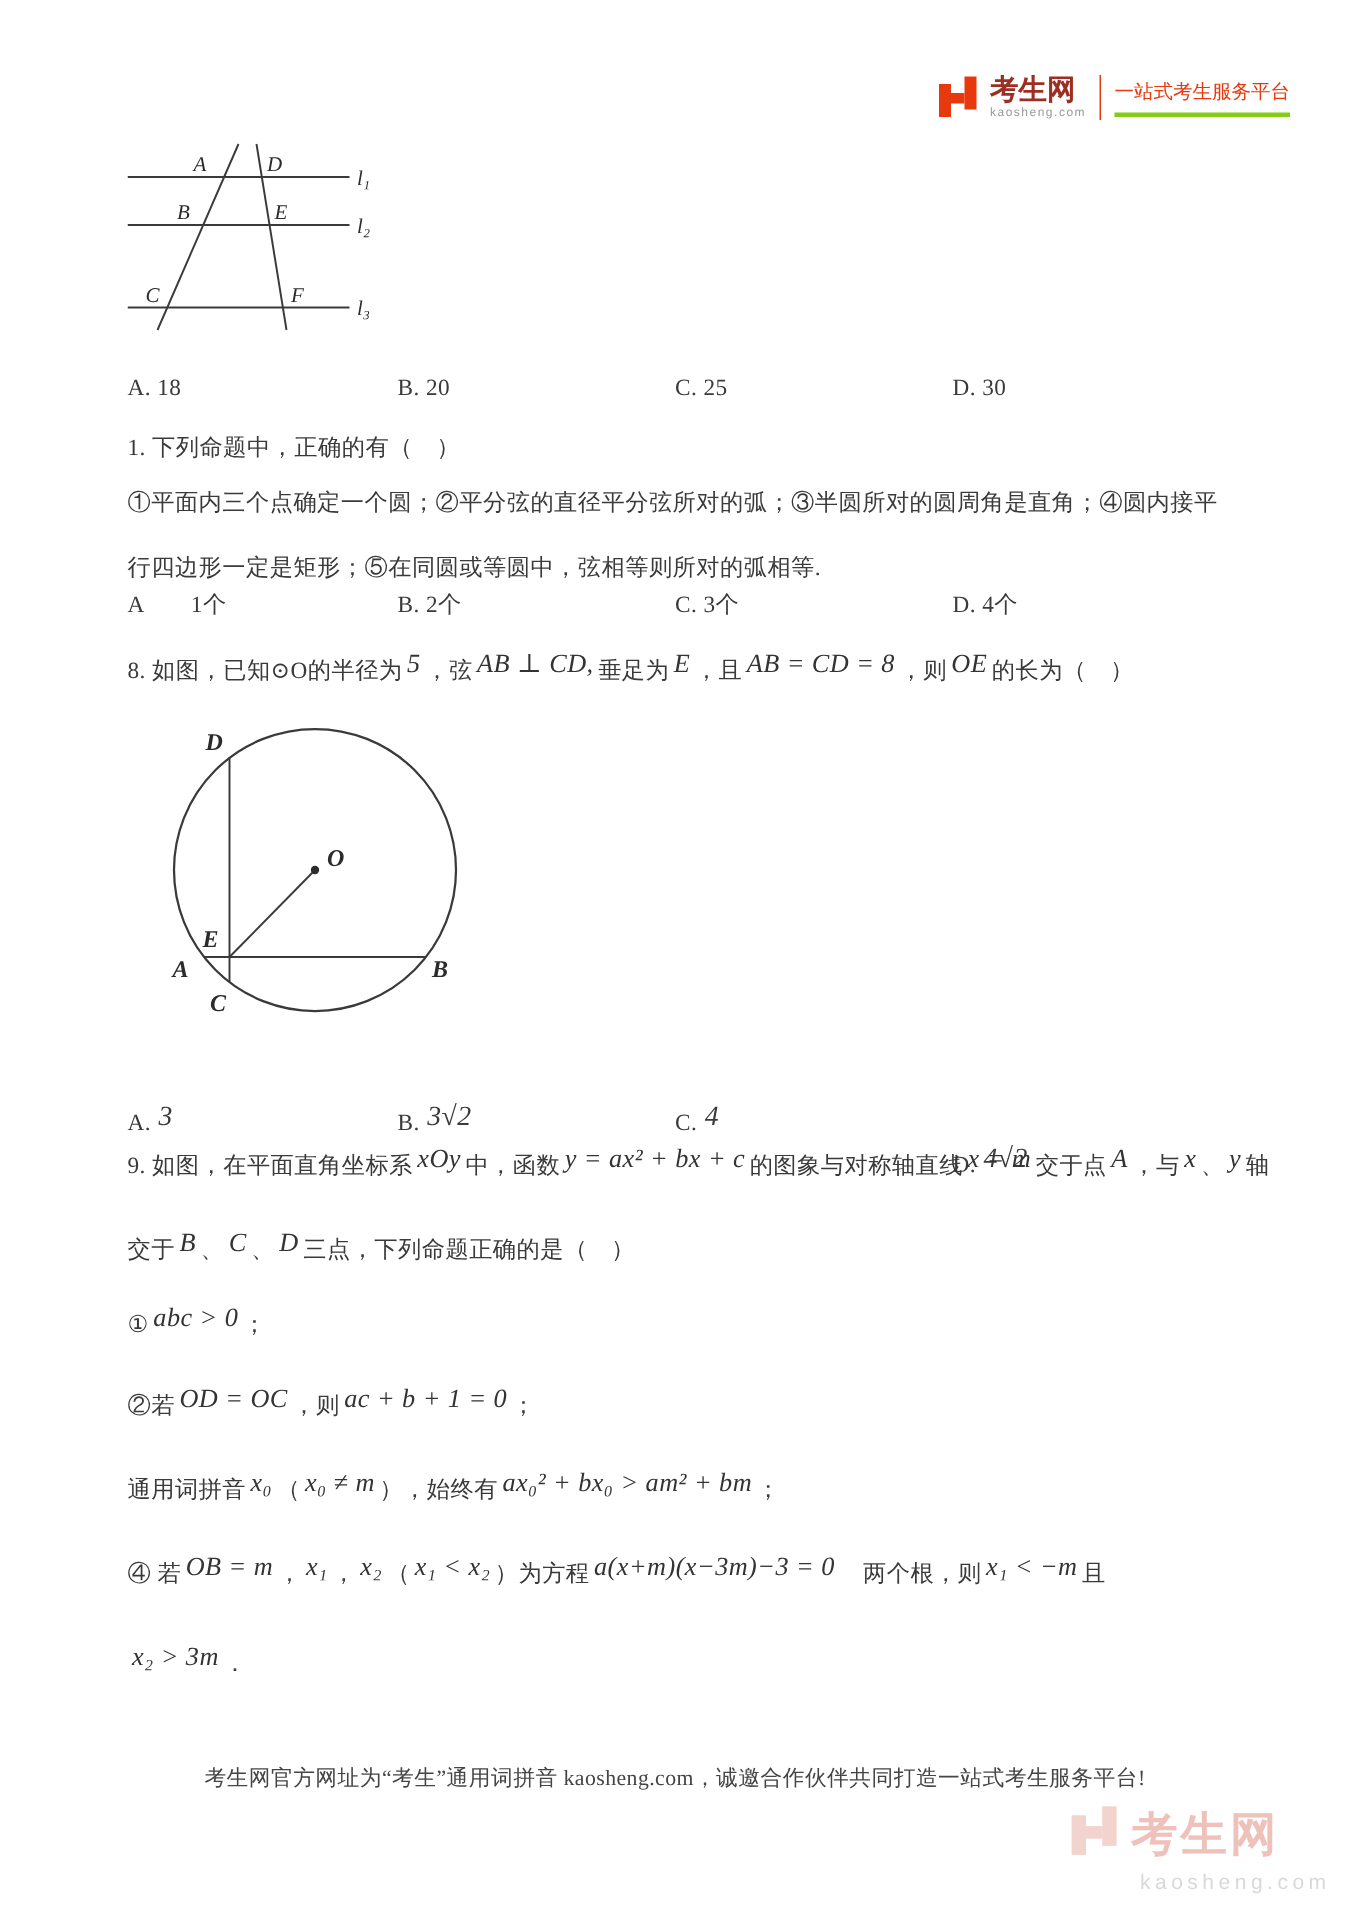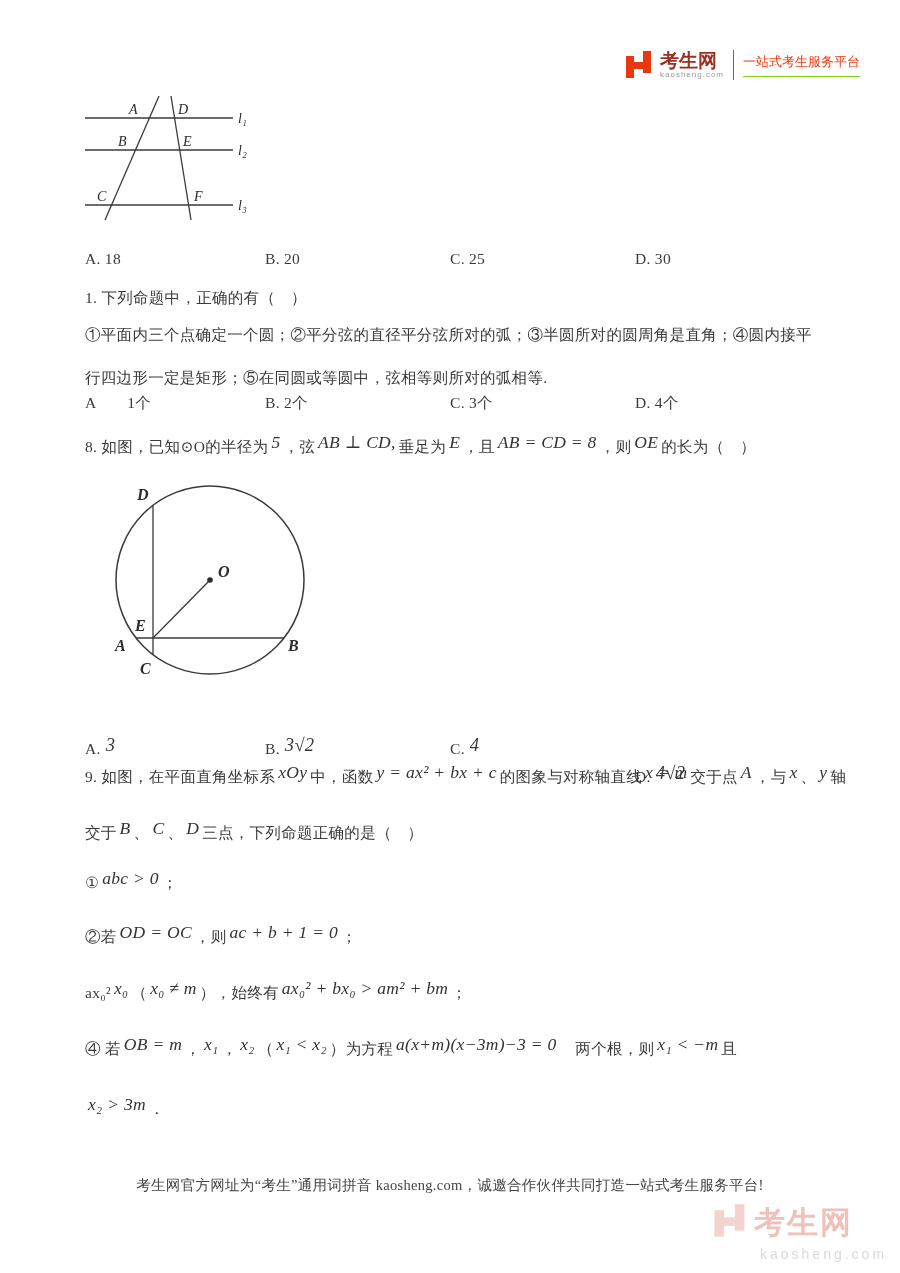--- a/index.html
+++ b/index.html
@@ -12,21 +12,21 @@
   .page { position:relative; width:900px; height:1273px; background:#fff; overflow:hidden; }
 
   
   .logo { position:absolute; left:624px; top:50px; display:flex; align-items:center; }
   .logo-icon svg { display:block; }
   .logo-col { display:flex; flex-direction:column; margin-left:6px; }
   .logo-brand { font-family:"Liberation Sans","DejaVu Sans",sans-serif; font-size:19px; font-weight:bold; color:#9c2f24; line-height:1.05; }
   .logo-domain { font-family:"Liberation Sans","DejaVu Sans",sans-serif; font-size:8px; color:#999; letter-spacing:1px; }
   .logo-sep { width:1px; height:30px; background:#e8380d; margin:0 9px; }
   .logo-tagline { font-family:"Liberation Sans","DejaVu Sans",sans-serif; font-size:13px; color:#e8380d;
-                  border-bottom:1px solid #84cc16; padding-bottom:5px; white-space:nowrap; }
+                  border-bottom:3px solid #84cc16; padding-bottom:5px; white-space:nowrap; }
 
   
   .fig-lines  { position:absolute; left:85px;  top:90px; }
   .fig-circle { position:absolute; left:95px;  top:478px; }
 
   
   .line { position:absolute; left:85px; font-size:15.5px; white-space:nowrap; letter-spacing:0.3px; }
   .seg-text { font-size:15.5px; }
   .seg-math { font-style:italic; font-family:"Liberation Serif","DejaVu Serif",serif;
               font-size:17.5px; position:relative; top:-4px; margin:0 3px; color:#333; }
@@ -130,21 +130,21 @@
     <span class="opt" style="left:85px;"><span>A.</span><span class="opt-val">3</span></span>
     <span class="opt" style="left:265px;"><span>B.</span><span class="opt-val">3√2</span></span>
     <span class="opt" style="left:450px;"><span>C.</span><span class="opt-val">4</span></span>
     <span class="opt" style="left:635px;margin-top:28px;"><span>D.</span><span class="opt-val">4√2</span></span>
   </div>
 
   <div class="line" style="top:766px;"><span class="seg-text">9. 如图，在平面直角坐标系</span><span class="seg-math">xOy</span><span class="seg-text">中，函数</span><span class="seg-math">y = ax² + bx + c</span><span class="seg-text">的图象与对称轴直线</span><span class="seg-math">x = m</span><span class="seg-text">交于点</span><span class="seg-math">A</span><span class="seg-text">，与</span><span class="seg-math">x</span><span class="seg-text">、</span><span class="seg-math">y</span><span class="seg-text">轴</span></div>
   <div class="line" style="top:822px;"><span class="seg-text">交于</span><span class="seg-math">B</span><span class="seg-text">、</span><span class="seg-math">C</span><span class="seg-text">、</span><span class="seg-math">D</span><span class="seg-text">三点，下列命题正确的是（　）</span></div>
   <div class="line" style="top:872px;"><span class="seg-text">①</span><span class="seg-math">abc &gt; 0</span><span class="seg-text">；</span></div>
   <div class="line" style="top:926px;"><span class="seg-text">②若</span><span class="seg-math">OD = OC</span><span class="seg-text">，则</span><span class="seg-math">ac + b + 1 = 0</span><span class="seg-text">；</span></div>
-  <div class="line" style="top:982px;"><span class="seg-text">ax₀²</span><span class="seg-math">x₀</span><span class="seg-text">（</span><span class="seg-math">x₀ ≠ m</span><span class="seg-text">），始终有</span><span class="seg-math">ax₀² + bx₀ &gt; am² + bm</span><span class="seg-text">；</span></div>
+  <div class="line" style="top:982px;"><span class="seg-text">通用词拼音</span><span class="seg-math">x₀</span><span class="seg-text">（</span><span class="seg-math">x₀ ≠ m</span><span class="seg-text">），始终有</span><span class="seg-math">ax₀² + bx₀ &gt; am² + bm</span><span class="seg-text">；</span></div>
   <div class="line" style="top:1038px;"><span class="seg-text">④ 若</span><span class="seg-math">OB = m</span><span class="seg-text">，</span><span class="seg-math">x₁</span><span class="seg-text">，</span><span class="seg-math">x₂</span><span class="seg-text">（</span><span class="seg-math">x₁ &lt; x₂</span><span class="seg-text">）为方程</span><span class="seg-math">a(x+m)(x−3m)−3 = 0</span><span class="seg-text">　两个根，则</span><span class="seg-math">x₁ &lt; −m</span><span class="seg-text">且</span></div>
   <div class="line" style="top:1098px;"><span class="seg-math">x₂ &gt; 3m</span><span class="seg-text">．</span></div>
 
   <div class="footer">考生网官方网址为“考生”通用词拼音 kaosheng.com，诚邀合作伙伴共同打造一站式考生服务平台!</div>
 
   <div class="watermark">
     <div class="wm-row">
       <span>
         <svg width="36" height="36" viewBox="0 0 30 30">
           <rect x="2" y="6" width="8" height="22" fill="#f2d3ce"></rect>

